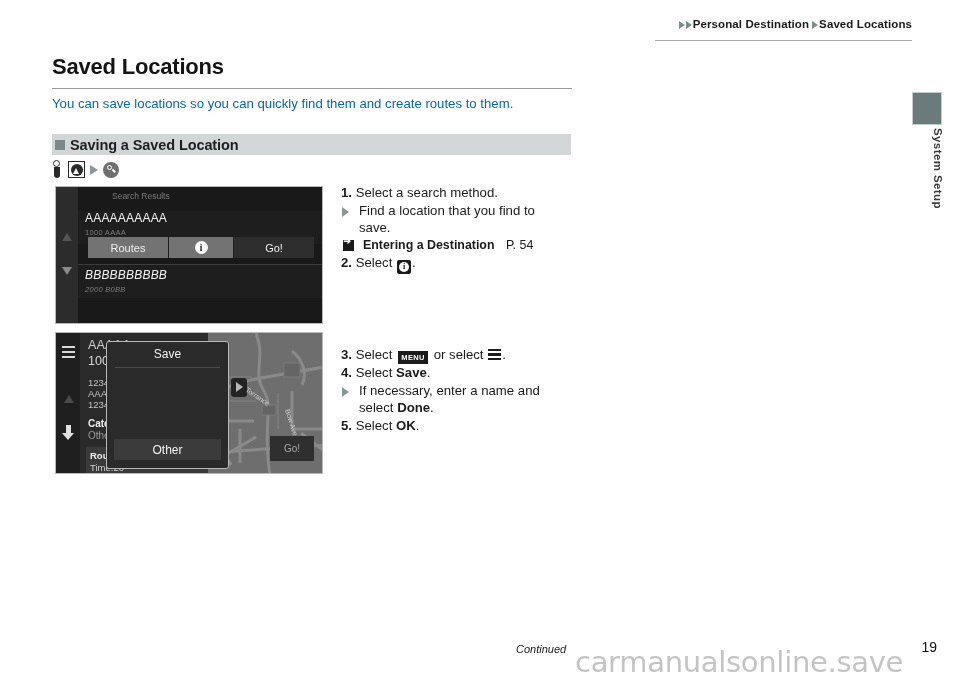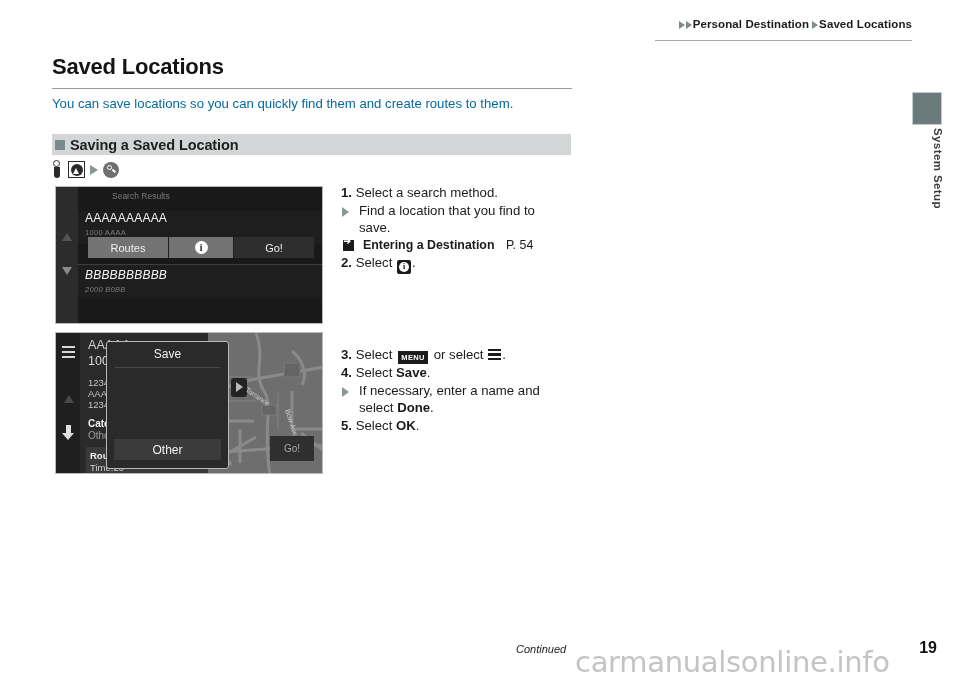--- a/index.html
+++ b/index.html
@@ -393,21 +393,21 @@
   .continued {
     position: absolute;
     left: 516px; top: 643px;
     font-size: 11px;
     font-style: italic;
     color: #1b1b1b;
   }
   .pageno {
     position: absolute;
     right: 23px; top: 639px;
-    font-size: 16px; font-weight: bold;
+    font-size: 14px; font-weight: normal;
     color: #111;
   }
   .watermark {
     position: absolute;
     left: 575px; top: 645px;
     font-size: 29px;
     color: #c4c4c4;
     letter-spacing: -.3px;
     font-family: "DejaVu Sans", sans-serif;
   }
@@ -587,14 +587,14 @@
     <span class="bold">Done</span><span>.</span>
   </div>
   <div class="step">
     <span class="num">5.</span>
     <span>Select</span>
     <span class="bold">OK</span><span>.</span>
   </div>
 </div>
 
 <div class="continued">Continued</div>
-<div class="watermark">carmanualsonline.info</div>
+<div class="watermark">carmanualsonline.save</div>
 <div class="pageno">19</div>
 
 </body></html>

